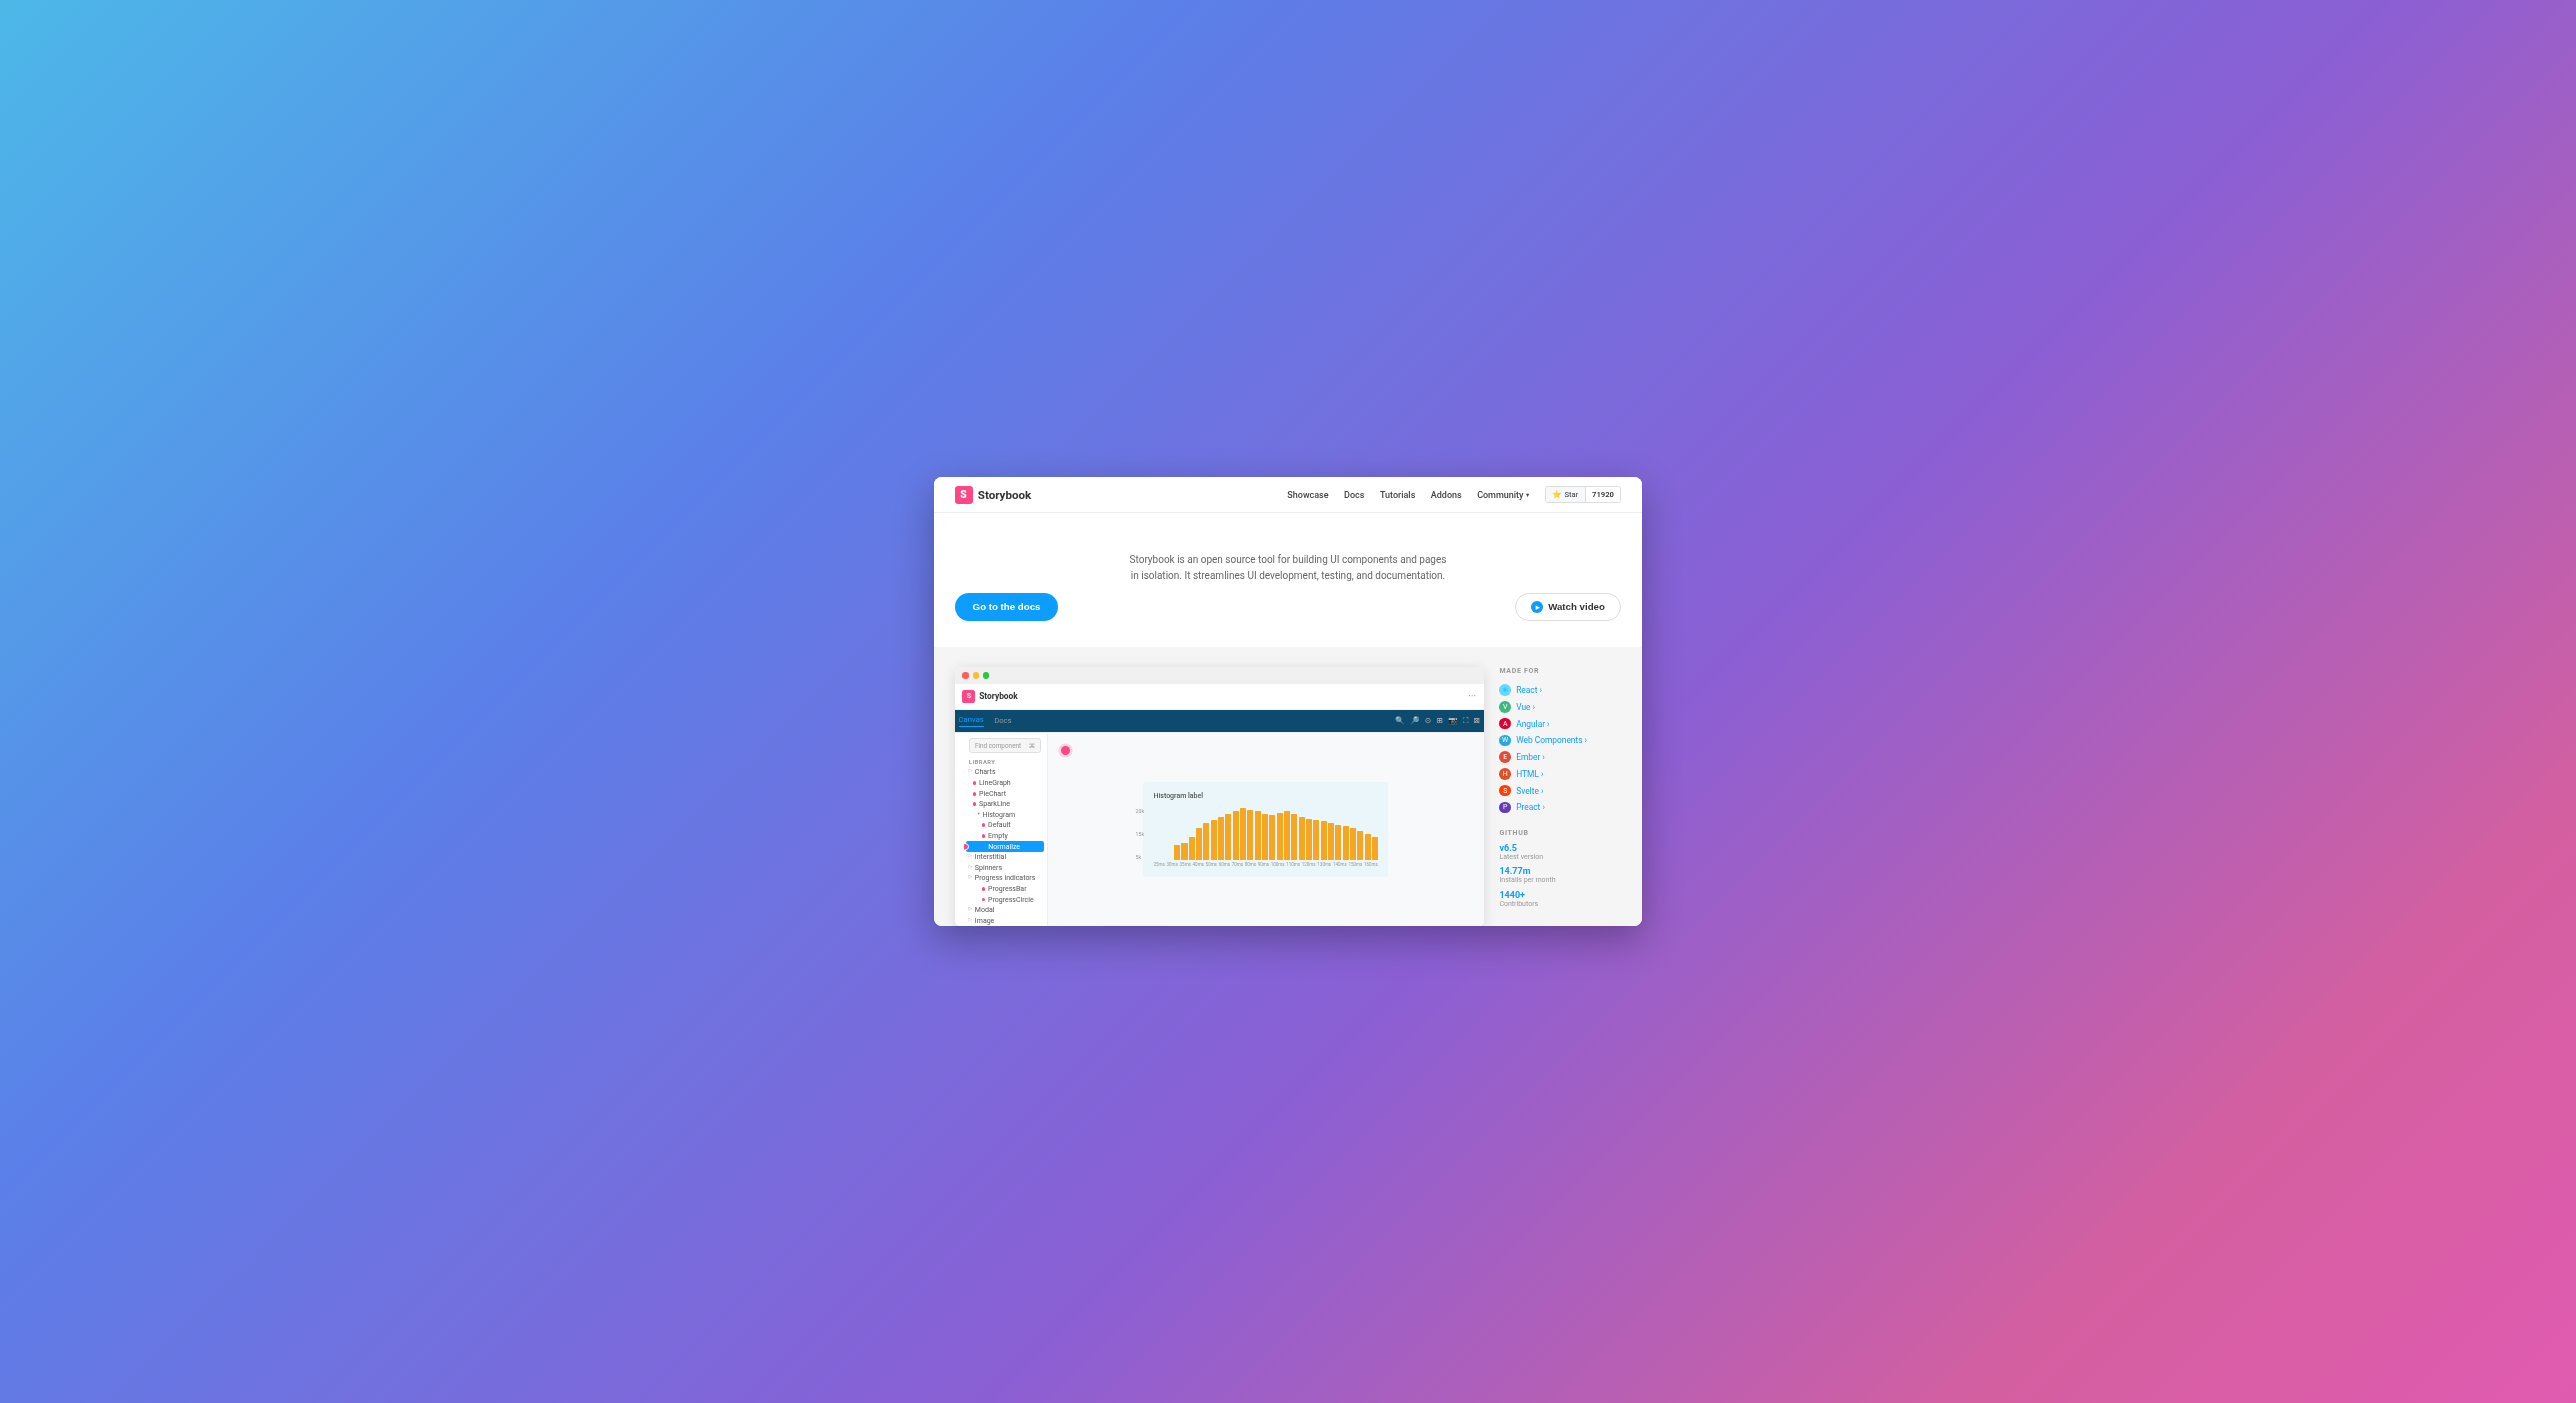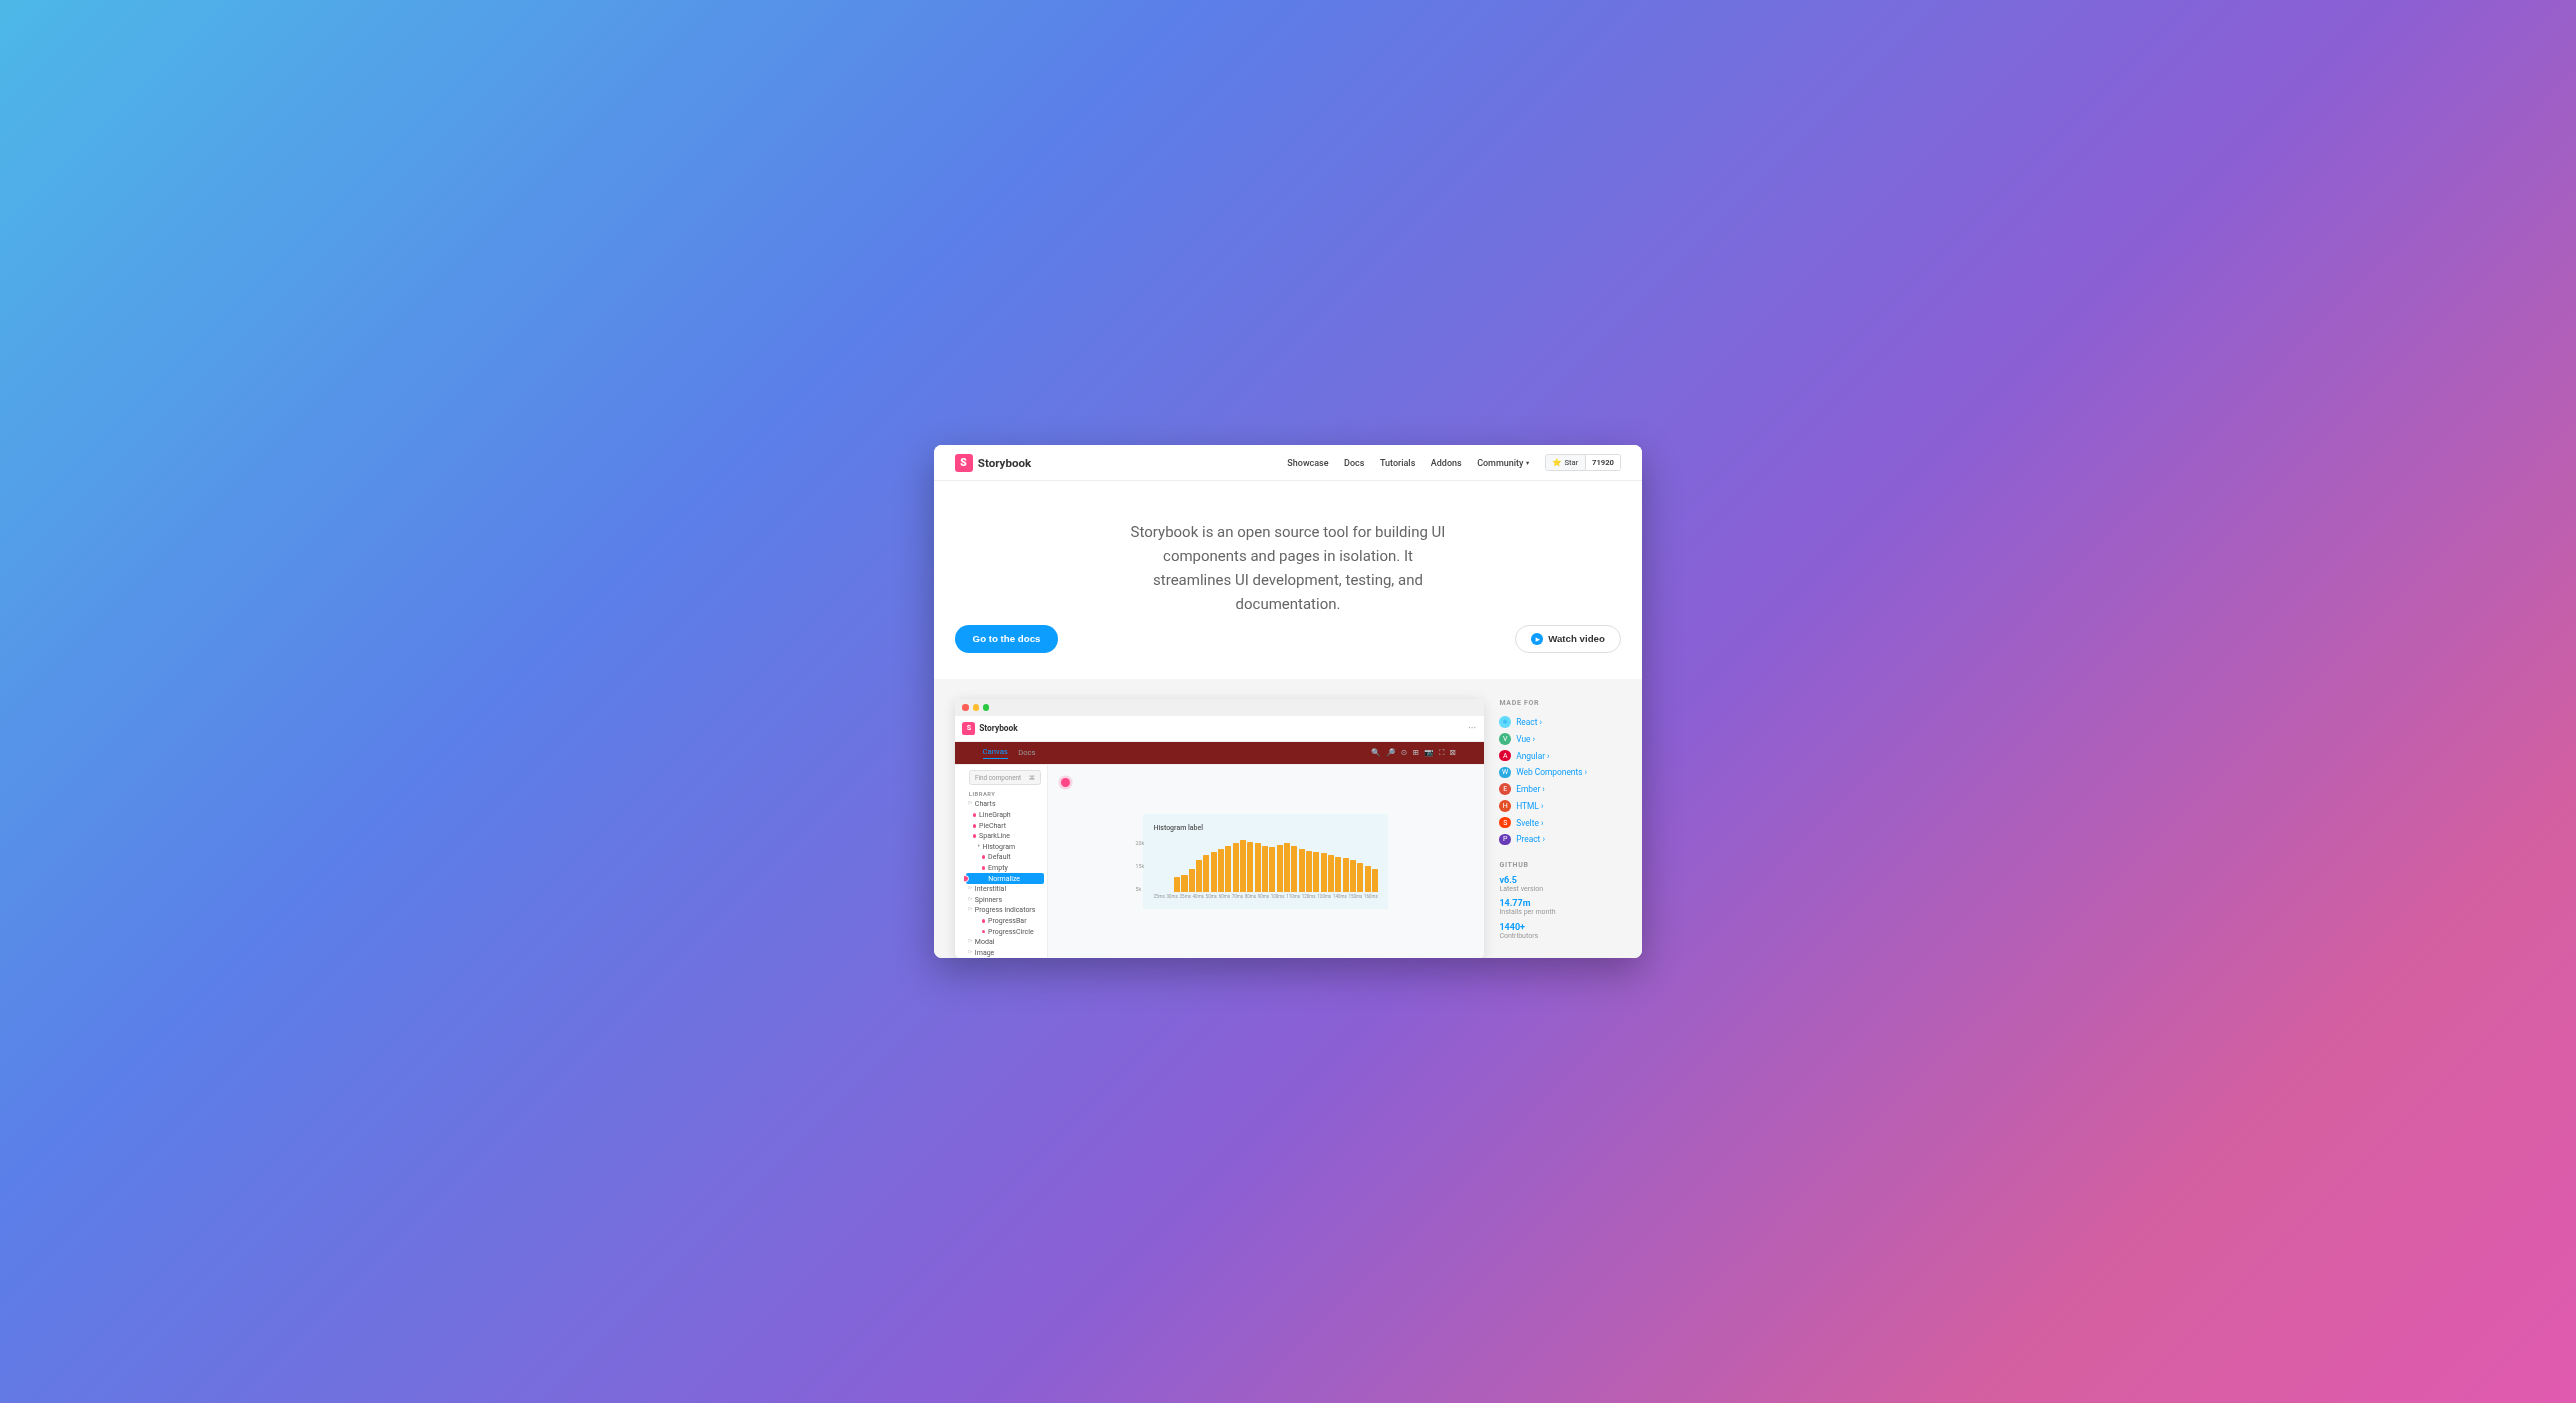--- a/index.html
+++ b/index.html
@@ -104,21 +104,21 @@
       padding: 39px 20.6px 26px;
     }
     .hero-title {
       font-size: 30px;
       font-weight: 900;
       color: #2a2a2a;
       line-height: 1.15;
       margin-bottom: 13px;
     }
     .hero-subtitle {
-      font-size: 15px;
+      font-size: 10px;
       color: #666;
       max-width: 322px;
       margin: 0 auto 9px;
       line-height: 1.6;
     }
     .hero-buttons {
       display: flex;
       gap: 24px;
       justify-content: space-between;
       margin-bottom: 0;
@@ -214,24 +214,24 @@
     }
     .sb-menu-dots {
       margin-left: auto;
       font-size: 10.3px;
       color: #999;
       cursor: pointer;
     }
     .sb-tabs {
       display: flex;
       align-items: center;
-      padding: 0 28px;
+      padding: 0 4px;
       height: 23px;
       border-bottom: 0.6px solid #eee;
-      background: #7f1d1d;
+      background: #0c4a6e;
       gap: 10.3px;
     }
     .sb-tab {
       font-size: 7.7px;
       color: #999;
       cursor: pointer;
       padding-bottom: 1.3px;
     }
     .sb-tab.active {
       color: #0c9dff;

